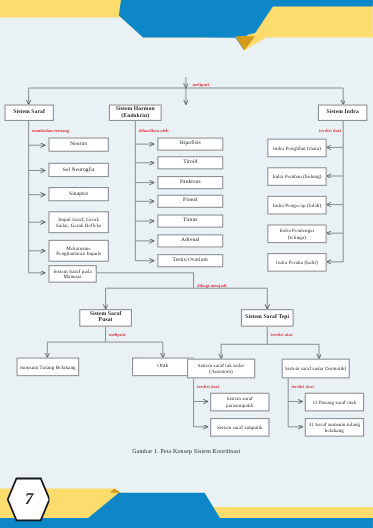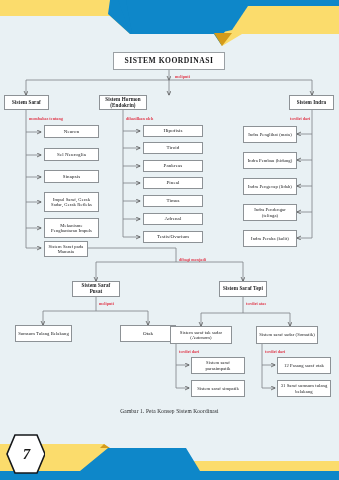--- a/index.html
+++ b/index.html
@@ -140,23 +140,20 @@
       <path d="M176,344 L176,388"></path>
       <path d="M176,365 L189,365" marker-end="url(#ah)"></path>
       <path d="M176,388 L189,388" marker-end="url(#ah)"></path>
 
       <path d="M262,344 L262,388"></path>
       <path d="M262,365 L275,365" marker-end="url(#ah)"></path>
       <path d="M262,388 L275,388" marker-end="url(#ah)"></path>
     </g>
   </svg>
 
-  <div class="node title" style="left:113px;top:52px;width:112px;height:18px;">
-    <span>SISTEM KOORDINASI</span>
-  </div>
   <div class="elabel" style="left:175px;top:74px;">meliputi</div>
 
   <div class="node lvl1" style="left:4px;top:95px;width:45px;height:15px;">
     <span>Sistem Saraf</span>
   </div>
   <div class="elabel" style="left:29px;top:116px;">membahas tentang</div>
 
   <div class="node lvl1" style="left:99px;top:95px;width:48px;height:15px;">
     <span>Sistem Hormon (Endokrin)</span>
   </div>

